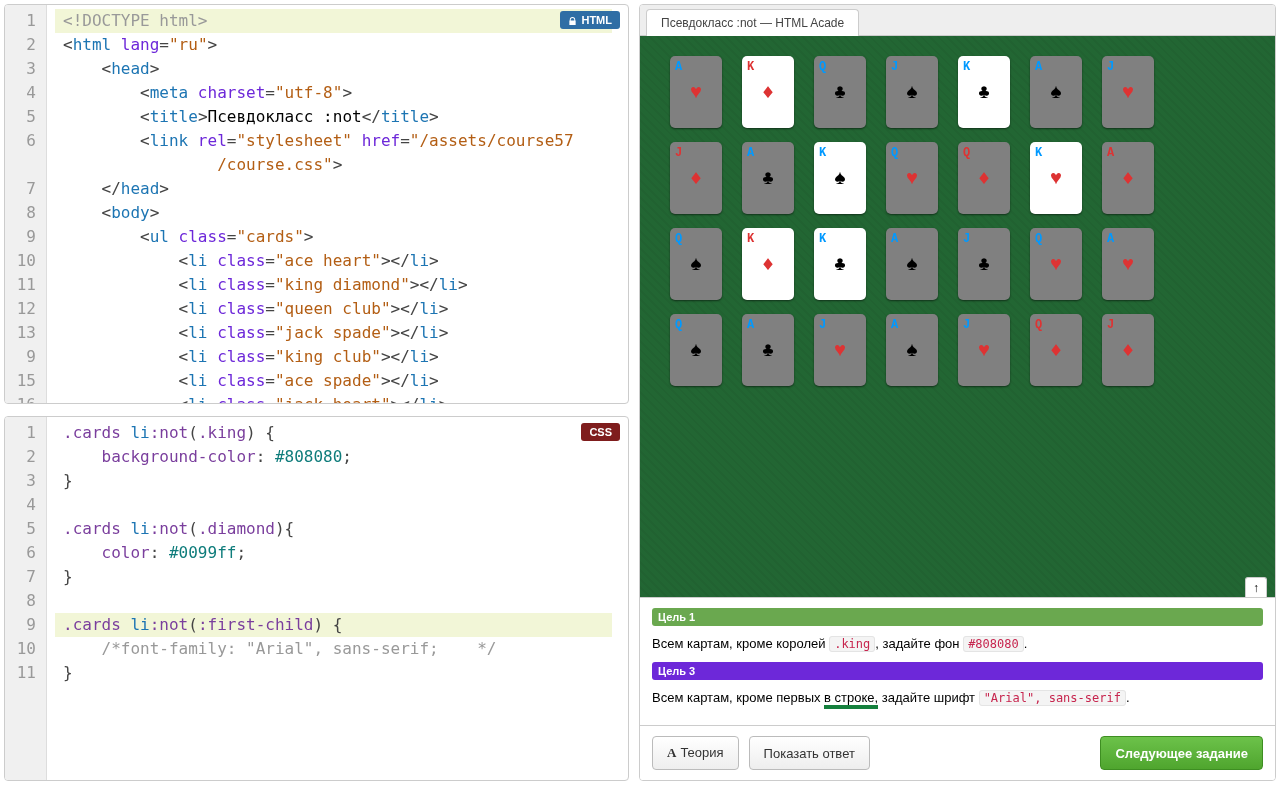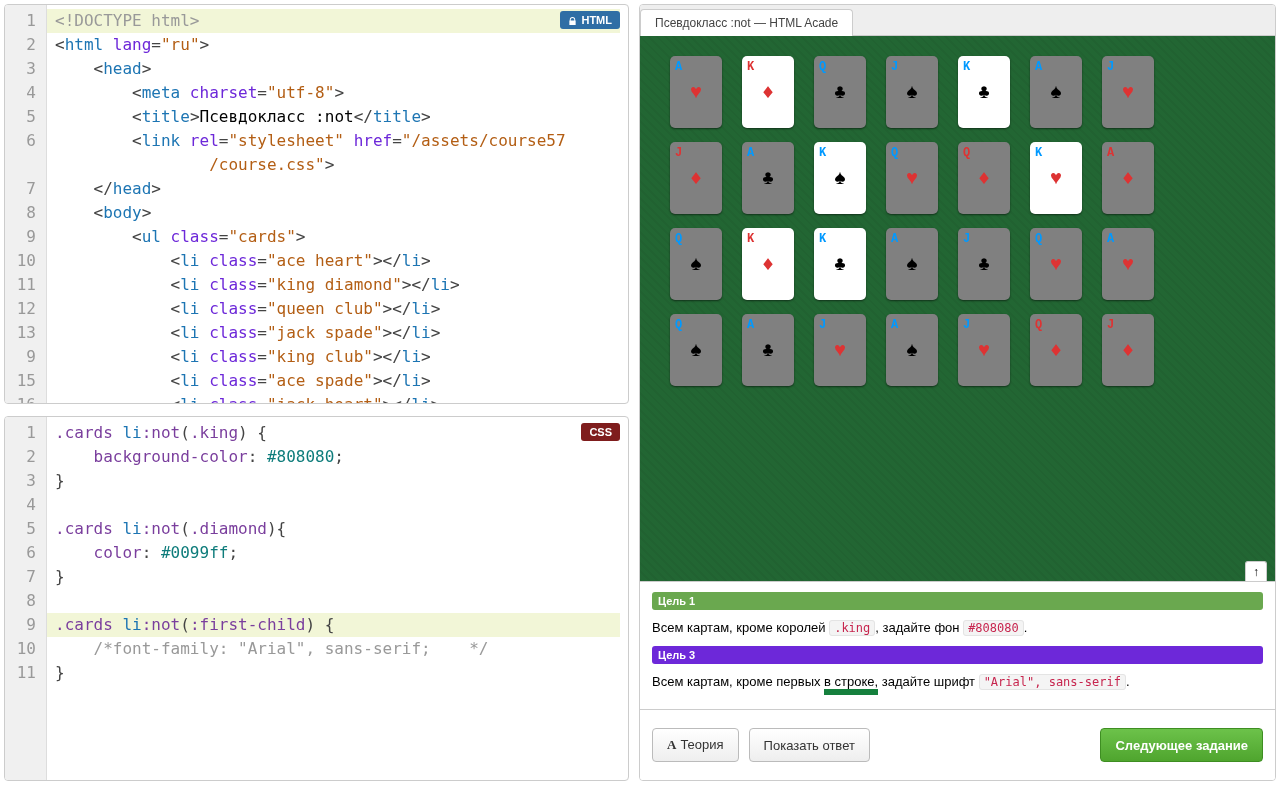--- a/index.html
+++ b/index.html
@@ -13,63 +13,63 @@
 .code-panel.html-panel { height: 400px; }
 .code-panel.css-panel { flex: 1; }
 .badge { position: absolute; top: 6px; right: 8px; z-index: 4; font-size: 11px; font-weight: bold; color: #fff; padding: 3px 8px; border-radius: 3px; display: flex; align-items: center; gap: 4px; }
 .badge.html { background: #2f6ea5; }
 .badge.css { background: #7f1d1d; }
 .lock-icon { width: 9px; height: 9px; display: inline-block; }
 .lock-icon svg { width: 100%; height: 100%; fill: #fff; }
 
 .code-lines { display: flex; font-family: "Menlo", "Consolas", monospace; font-size: 16px; line-height: 24px; height: 100%; overflow-y: auto; }
 .gutter { background: #f0f0f0; color: #999; text-align: right; padding: 4px 10px 4px 4px; user-select: none; min-width: 42px; border-right: 1px solid #ddd; }
-.code-body { padding: 4px 8px; white-space: pre; flex: 1; }
+.code-body { padding: 4px 16px; white-space: pre; flex: 1; }
 .code-body .line { min-height: 24px; }
 .line.hl { background: #f2f6d7; margin-left:-8px; padding-left:8px; }
 
 
 .t-tag { color: #1d75b3; }
 .t-attr { color: #6d28d9; }
 .t-str { color: #b35e14; }
 .t-punct { color: #444; }
 .t-sel { color: #7a3e9d; }
 .t-selname { color: #1d75b3; }
 .t-prop { color: #7a3e9d; }
 .t-hex { color: #0e7c7b; }
 .t-pseudo { color: #7a3e9d; }
 .t-cm { color: #999; font-style: normal; }
 .kw-doctype { color: #999; }
 
 
 .preview-tabbar { display: flex; background: #eee; border-bottom: 1px solid #ccc; }
-.preview-tab { background: #fff; border: 1px solid #ccc; border-bottom: none; border-radius: 4px 4px 0 0; padding: 6px 14px; margin: 4px 0 -1px 0; font-size: 12px; color: #444; max-width: 270px; overflow: hidden; white-space: nowrap; text-overflow: ellipsis; }
+.preview-tab { background: #fff; border: 1px solid #ccc; border-bottom: none; border-radius: 4px 4px 0 0; padding: 6px 14px; margin: 4px 0 -1px 6px; font-size: 12px; color: #444; max-width: 270px; overflow: hidden; white-space: nowrap; text-overflow: ellipsis; }
 .preview-frame { flex: 1; background: #226633; background-image: repeating-linear-gradient(45deg, rgba(0,0,0,0.04) 0 2px, transparent 2px 6px); position: relative; overflow: auto; padding: 20px 30px; }
 .cards-grid { display: grid; grid-template-columns: repeat(7, 52px); grid-auto-rows: 72px; gap: 14px 20px; }
 .card-face { background: #808080; border-radius: 5px; box-shadow: 0 1px 2px rgba(0,0,0,0.5); position: relative; font-family: "Courier New", monospace; font-weight: bold; }
 .card-face.king-white { background: #fff; }
 .card-rank { position: absolute; top: 4px; left: 5px; font-size: 12px; font-weight: bold; }
 .card-suit { position: absolute; top: 50%; left: 50%; transform: translate(-50%,-50%); font-size: 20px; }
 .rank-blue { color: #0099ff; }
 .rank-red { color: #d33; }
 .suit-heart, .suit-diamond { color: #d33; }
 .suit-spade, .suit-club { color: #000; }
 
 
 .goals { border-top: 1px solid #ccc; padding: 10px 12px; background: #fff; font-size: 13px; line-height: 1.5; position: relative; }
 .goal-row { margin-bottom: 8px; display: flex; gap: 8px; flex-direction: column; }
 .goal-label { display: inline-block; color: #fff; border-radius: 3px; padding: 1px 6px; font-size: 11px; font-weight: bold; flex-shrink: 0; height: 18px; line-height: 16px; }
 .goal1 { background: #6aa84f; }
 .goal2 { background: #6aa84f; }
 .goal3 { background: #6d28d9; }
 .goal-text code { font-family: "Menlo","Consolas",monospace; background: #f4f4f4; border: 1px solid #e4e4e4; border-radius: 3px; padding: 0 4px; color: #c7254e; font-size: 12px; }
-.ul-red { border-bottom: 6px solid #15803d; }
+.ul-red { border-bottom: 4px solid #15803d; }
 .collapse-btn { position: absolute; top: -1px; right: 8px; transform: translateY(-100%); background: #fff; border:1px solid #ccc; border-bottom:none; border-radius:3px 3px 0 0; width:22px; height:20px; font-size:12px; display:flex; align-items:center; justify-content:center; cursor:pointer; }
 
-.footer-btns { border-top: 1px solid #ccc; padding: 18px 12px; display: flex; gap: 10px; background: #fff; }
+.footer-btns { border-top: 1px solid #ccc; padding: 10px 12px; display: flex; gap: 10px; background: #fff; }
 .btn { border: 1px solid #bbb; background: linear-gradient(#fff,#eee); border-radius: 4px; padding: 8px 14px; font-size: 13px; cursor: pointer; color: #333; }
 .btn.primary { margin-left: auto; background: linear-gradient(#6cc24a,#4fa52e); border-color: #3e8e22; color: #fff; font-weight: bold; }
 .theory-A { font-family: "Times New Roman", serif; font-weight: bold; margin-right: 4px; }
 </style>
 </head>
 <body>
 
 <div class="layout">
   <div class="left-col">
     <div class="code-panel html-panel">

